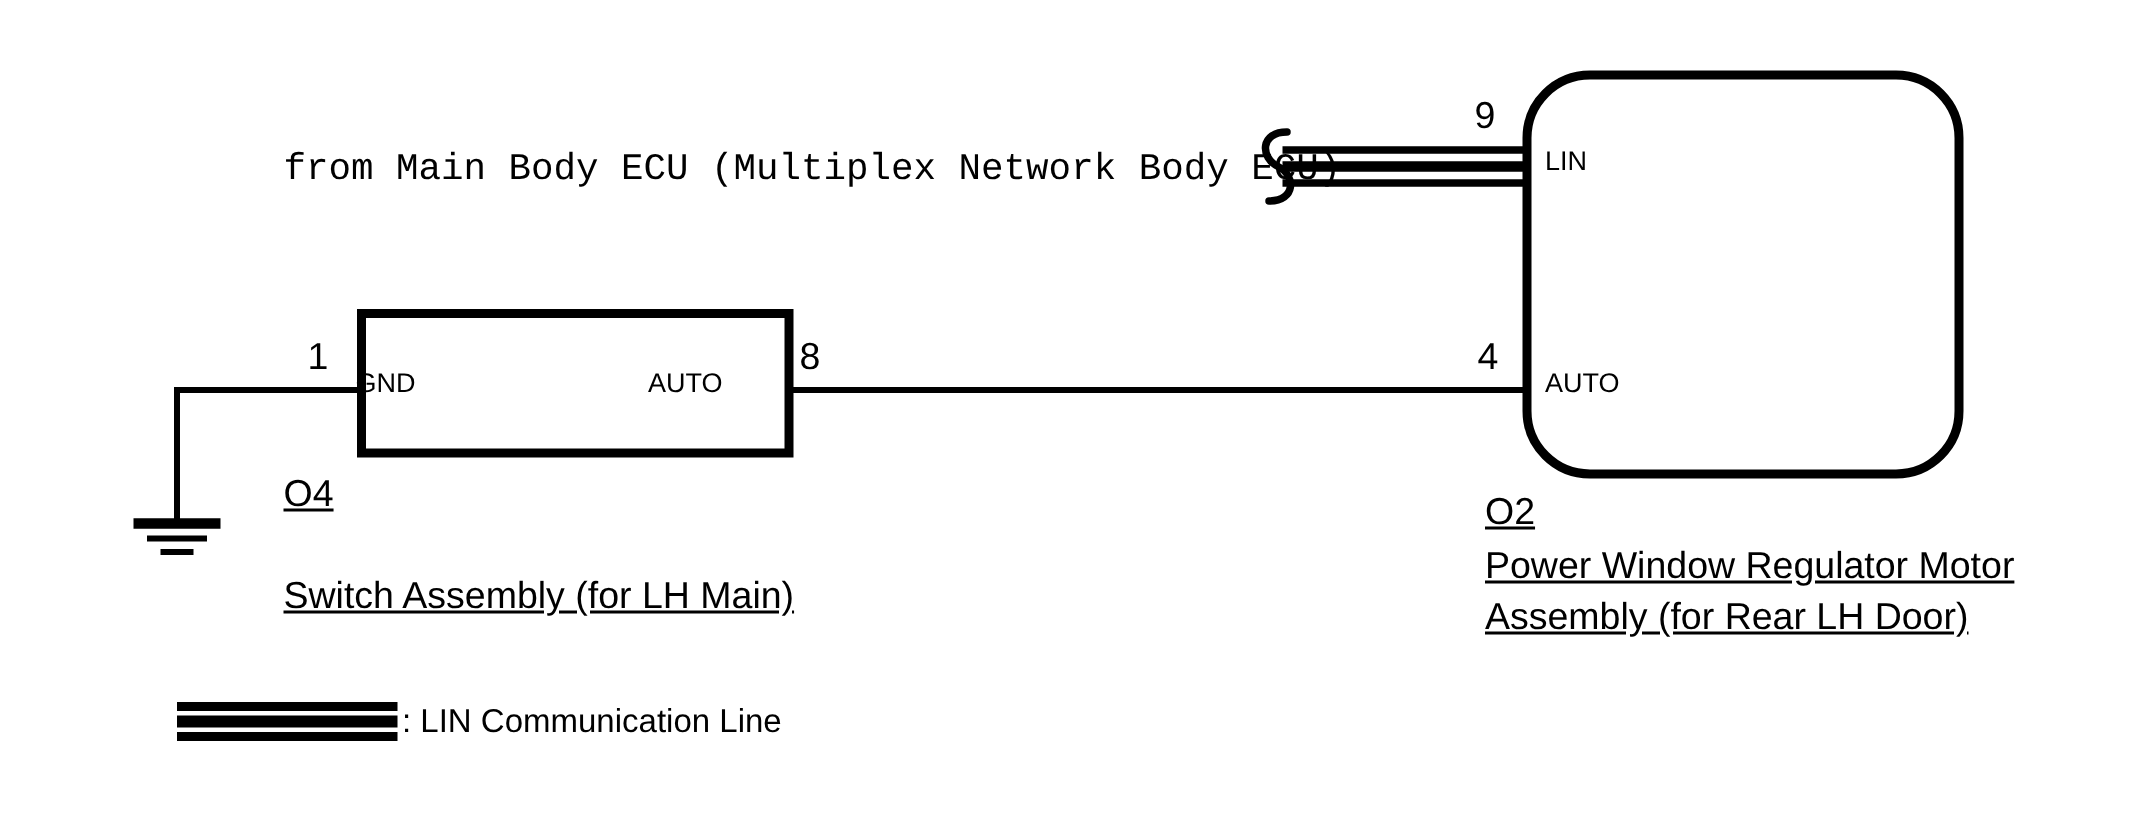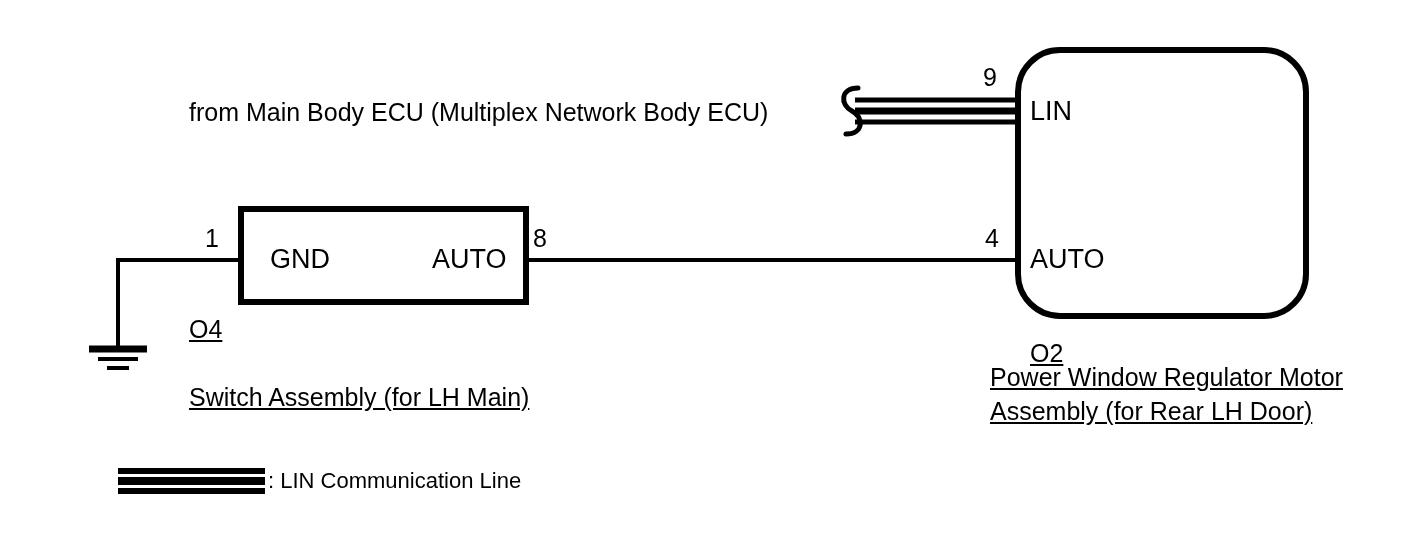--- a/index.html
+++ b/index.html
@@ -27,21 +27,21 @@
   .lbl {
     position: absolute;
     white-space: pre;
     line-height: 1.0;
     color: #000;
   }
   .pin-num {
     font-size: 25px;
   }
   .term {
-    font-size: 27px;
+    font-size: 18px;
   }
   .cap {
     font-size: 25px;
     text-decoration: underline;
   }
   .ecu-note {
     font-size: 25px;
   }
   .legend-text {
     font-size: 22px;
@@ -77,40 +77,40 @@
     <path d="M 858 88 C 840 88 840 105 852 111 C 864 117 864 134 846 134" fill="none" stroke="#000000" stroke-width="5" stroke-linecap="round"></path>
 
     <g>
       <line x1="118" y1="471" x2="265" y2="471" stroke="#000000" stroke-width="6"></line>
       <line x1="118" y1="481" x2="265" y2="481" stroke="#000000" stroke-width="8"></line>
       <line x1="118" y1="491" x2="265" y2="491" stroke="#000000" stroke-width="6"></line>
     </g>
 
   </svg>
 
-  <div class="lbl ecu-note" style="left:189px; top:100px;">from Main Body ECU (Multiplex Network Body ECU)</div>
+  <div class="lbl ecu-note" style="left:189px; top:100px;font-family:Liberation Mono, monospace;">from Main Body ECU (Multiplex Network Body ECU)</div>
 
   <div class="lbl pin-num" style="left:205px; top:226px;">1</div>
 
-  <div class="lbl term" style="left:270px; top:246px;">GND</div>
+  <div class="lbl term" style="left:237px; top:246px;">GND</div>
 
   <div class="lbl term" style="left:432px; top:246px;">AUTO</div>
 
   <div class="lbl pin-num" style="left:533px; top:226px;">8</div>
 
   <div class="lbl cap" style="left:189px; top:317px;">O4</div>
   <div class="lbl cap" style="left:189px; top:385px;">Switch Assembly (for LH Main)</div>
 
   <div class="lbl pin-num" style="left:983px; top:65px;">9</div>
 
   <div class="lbl term" style="left:1030px; top:98px;">LIN</div>
 
   <div class="lbl pin-num" style="left:985px; top:226px;">4</div>
 
   <div class="lbl term" style="left:1030px; top:246px;">AUTO</div>
 
-  <div class="lbl cap" style="left:990px; top:341px;margin-left:40px;">O2</div>
+  <div class="lbl cap" style="left:990px; top:329px;">O2</div>
   <div class="lbl cap" style="left:990px; top:365px;">Power Window Regulator Motor</div>
   <div class="lbl cap" style="left:990px; top:399px;">Assembly (for Rear LH Door)</div>
 
   <div class="lbl legend-text" style="left:268px; top:470px;">: LIN Communication Line</div>
 
 </div>
 
 </body></html>

